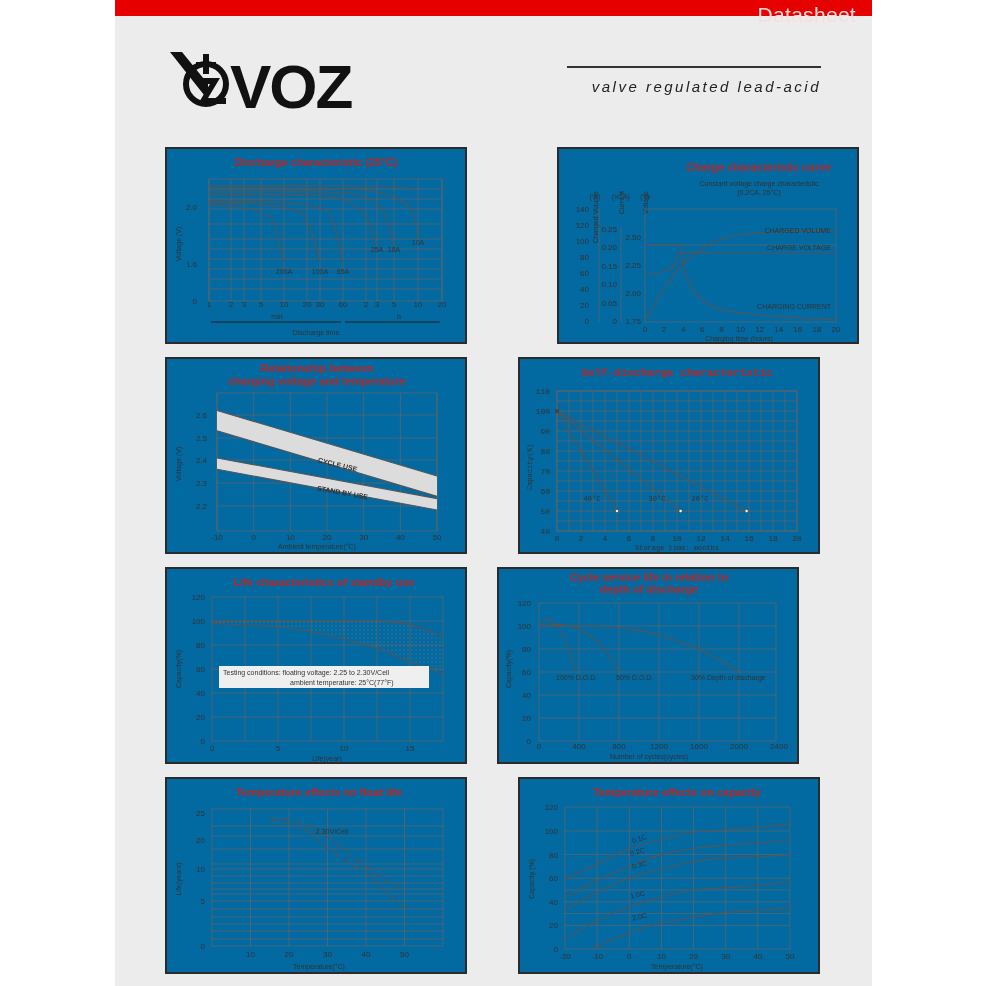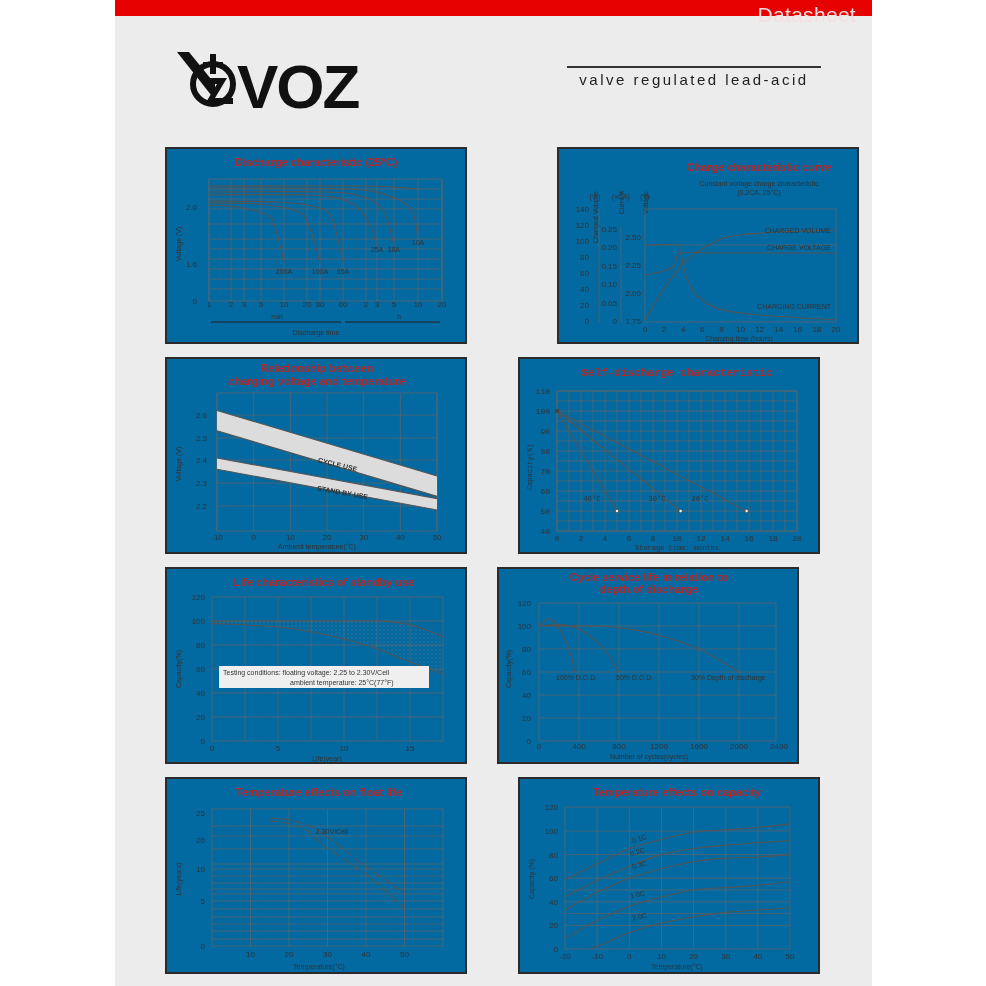--- a/index.html
+++ b/index.html
@@ -1,24 +1,24 @@
 <!DOCTYPE html>
 <html><head>
 <meta charset="utf-8">
 <style>
   html,body{margin:0;padding:0;background:#fff;}
   body{width:986px;height:986px;position:relative;overflow:hidden;font-family:"Liberation Sans",sans-serif;}
   .sheet{position:absolute;left:115px;top:0;width:757px;height:986px;background:#ececec;}
   .topbar{position:absolute;left:0;top:0;width:757px;height:16px;background:#e60000;}
   .topbar .ds{position:absolute;right:16px;top:3px;font-size:21px;color:#f6dede;letter-spacing:0.3px;}
-  .logo{position:absolute;left:60px;top:48px;width:210px;height:64px;text-decoration:underline;}
+  .logo{position:absolute;left:53px;top:48px;width:210px;height:64px;text-decoration:underline;}
   .model{position:absolute;left:452px;top:60px;width:254px;}
   .model .row{display:flex;justify-content:space-between;font-size:21px;color:#222;letter-spacing:-0.5px;padding:0 2px;}
   .model .rule{height:2px;background:#333;margin-top:6px;}
-  .model .sub{font-size:15px;letter-spacing:2.5px;color:#222;margin-top:3px;text-align:center;}
+  .model .sub{font-size:15px;letter-spacing:2.5px;color:#222;margin-top:10px;text-align:right;font-style:italic;}
   .panel{position:absolute;width:302px;height:197px;background:#0369a1;border:2px solid #2b2b2b;box-sizing:border-box;}
   .panel svg{position:absolute;left:0;top:0;}
   .ctitle{fill:#b42727;font-weight:bold;font-size:11px;}
   .tick{fill:#333;font-size:8px;}
   .small{fill:#333;font-size:7px;}
   .grid{stroke:#666;stroke-width:0.7;fill:none;}
   .curve{stroke:#555;stroke-width:1.1;fill:none;}
 </style>
 </head>
 <body>

